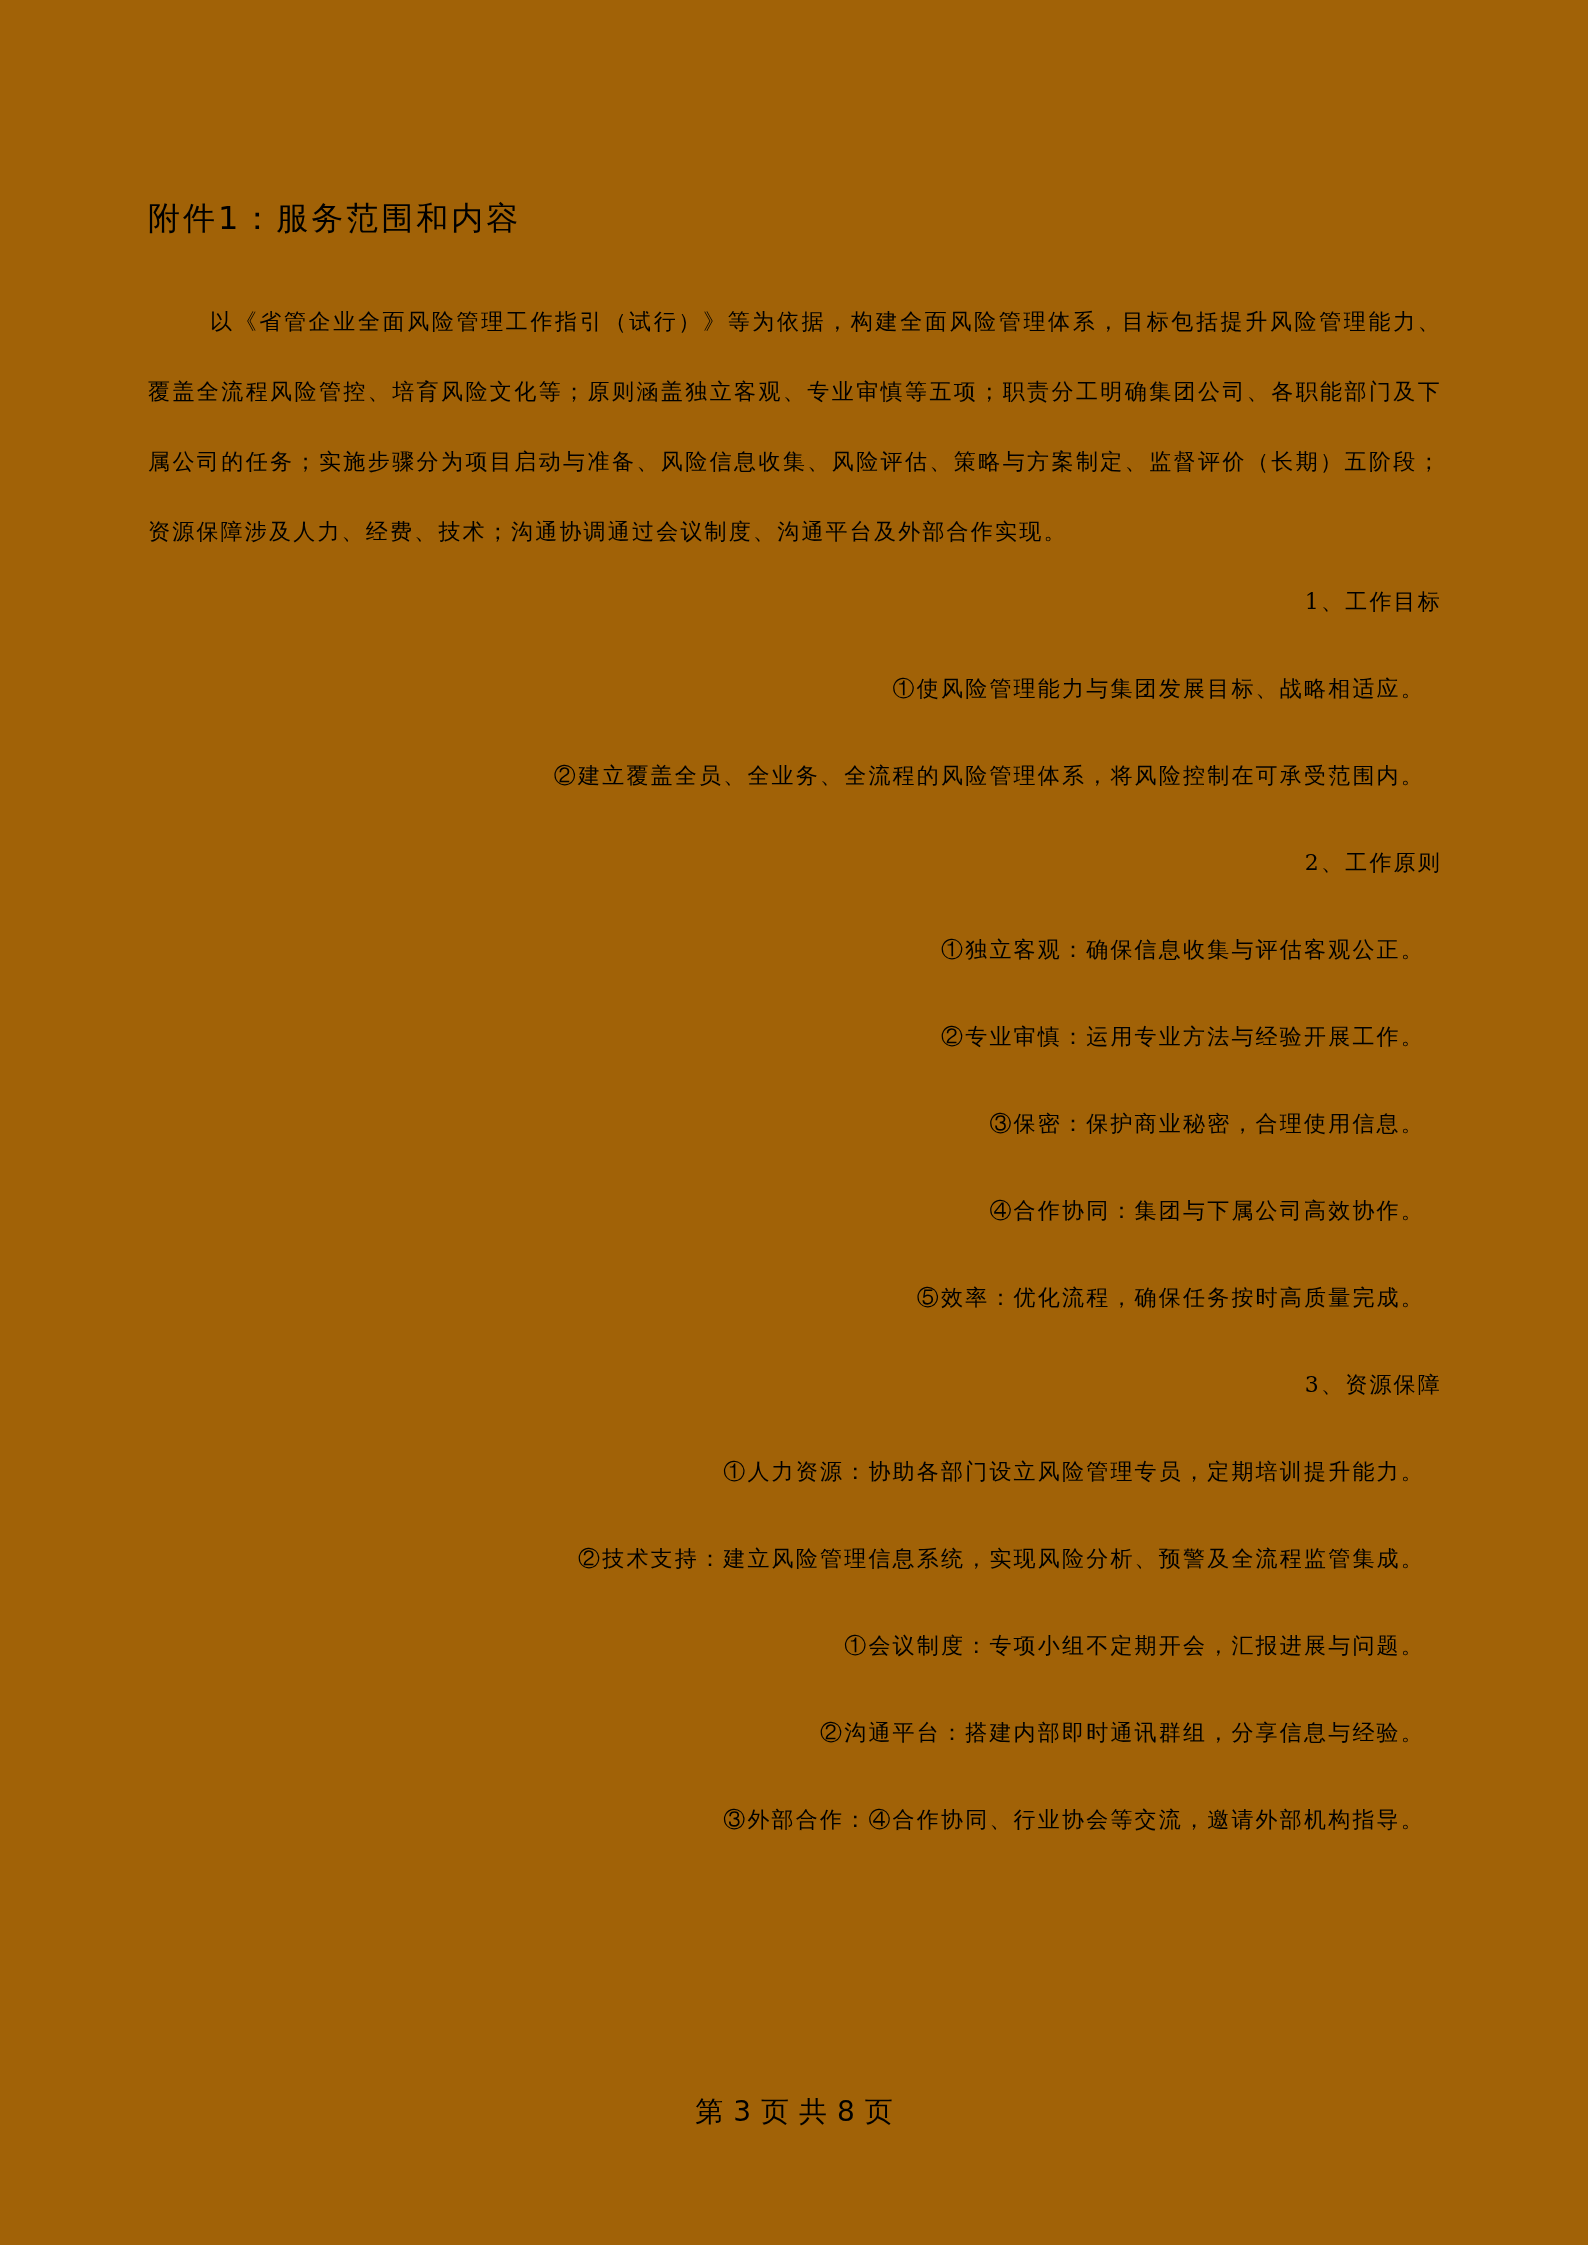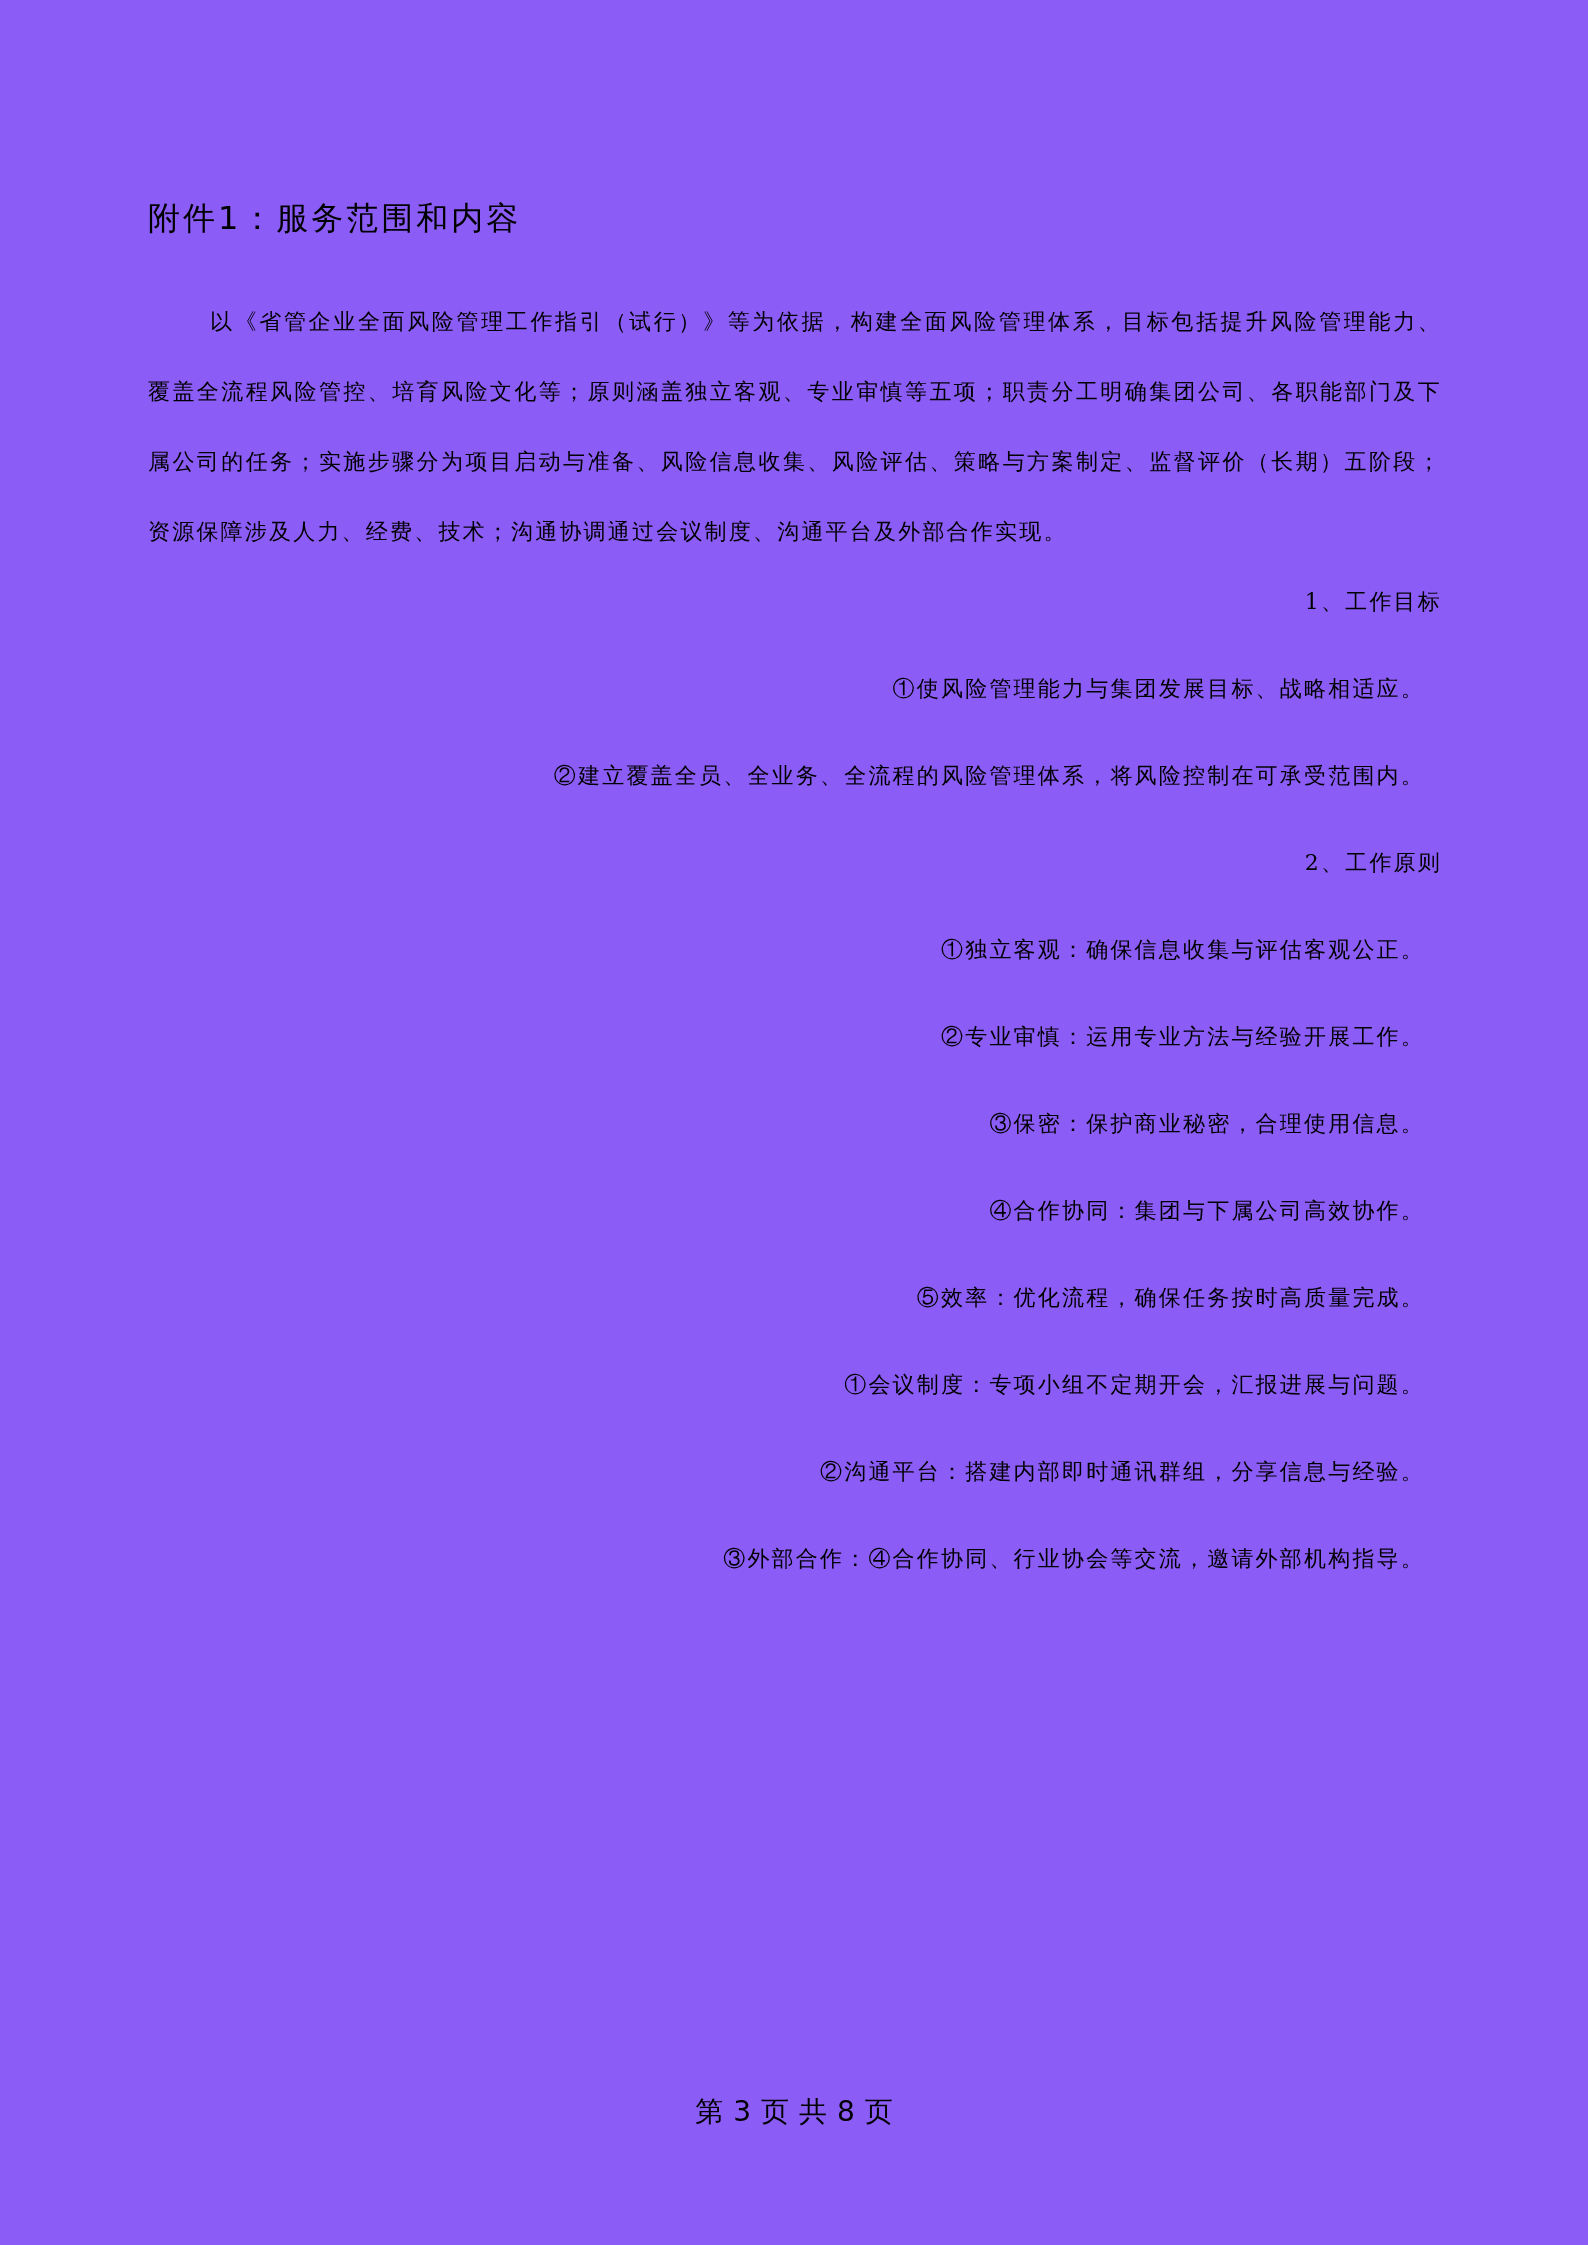--- a/index.html
+++ b/index.html
@@ -13,21 +13,21 @@
       position: relative;
       overflow: hidden;
       color: #000000;
       font-family: "DejaVu Serif", "Liberation Serif", serif;
     }
     .page {
       position: absolute;
       left: 0; top: 0;
       width: 1588px;
       height: 2245px;
-      background: #8b5cf6;
+      background: #a16207;
     }
     .title {
       position: absolute;
       left: 148px;
       top: 196px;
       font-size: 32px;
       line-height: 44px;
       letter-spacing: 3px;
       font-weight: normal;
       font-family: "DejaVu Sans", "Liberation Sans", sans-serif;
@@ -92,20 +92,25 @@
 
     <div class="section">
       <p class="section-heading">2、工作原则</p>
       <p class="item">①独立客观：确保信息收集与评估客观公正。</p>
       <p class="item">②专业审慎：运用专业方法与经验开展工作。</p>
       <p class="item">③保密：保护商业秘密，合理使用信息。</p>
       <p class="item">④合作协同：集团与下属公司高效协作。</p>
       <p class="item">⑤效率：优化流程，确保任务按时高质量完成。</p>
     </div>
 
+    <div class="section">
+      <p class="section-heading">3、资源保障</p>
+      <p class="item">①人力资源：协助各部门设立风险管理专员，定期培训提升能力。</p>
+      <p class="item">②技术支持：建立风险管理信息系统，实现风险分析、预警及全流程监管集成。</p>
+    </div>
 
     <div class="section">
       <p class="item">①会议制度：专项小组不定期开会，汇报进展与问题。</p>
       <p class="item">②沟通平台：搭建内部即时通讯群组，分享信息与经验。</p>
       <p class="item">③外部合作：④合作协同、行业协会等交流，邀请外部机构指导。</p>
     </div>
   </div>
 
   <div class="footer">
     <span>第</span><span>3</span><span>页</span><span>共</span><span>8</span><span>页</span>

